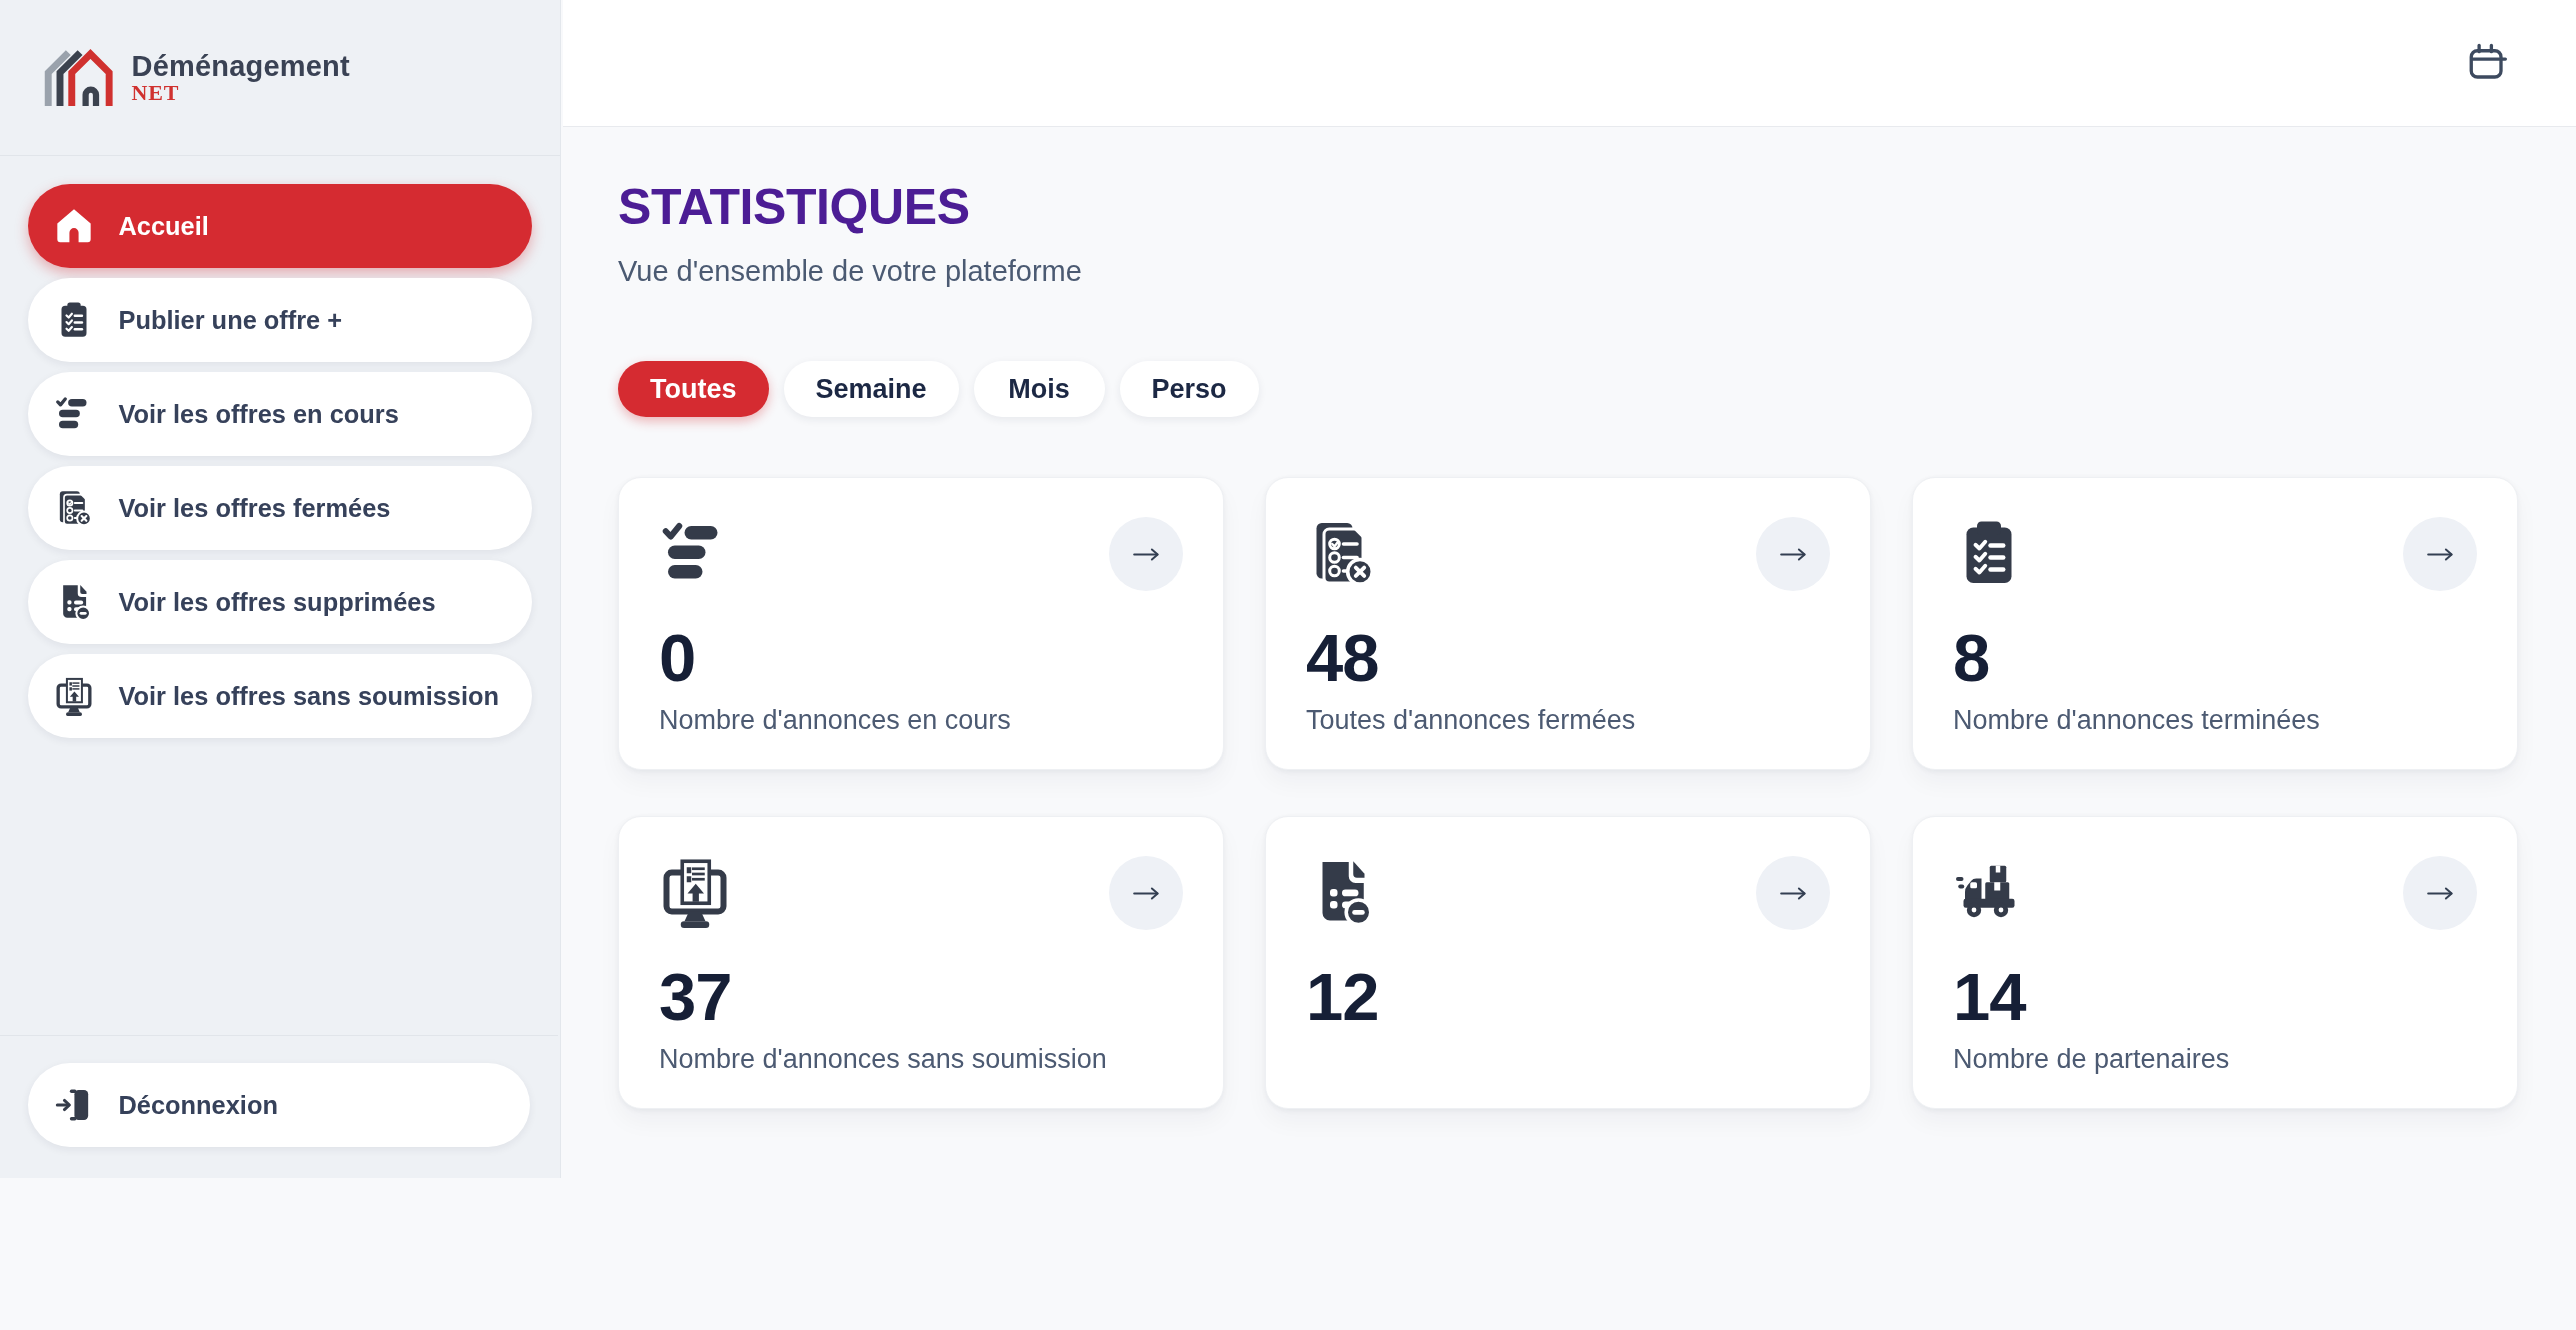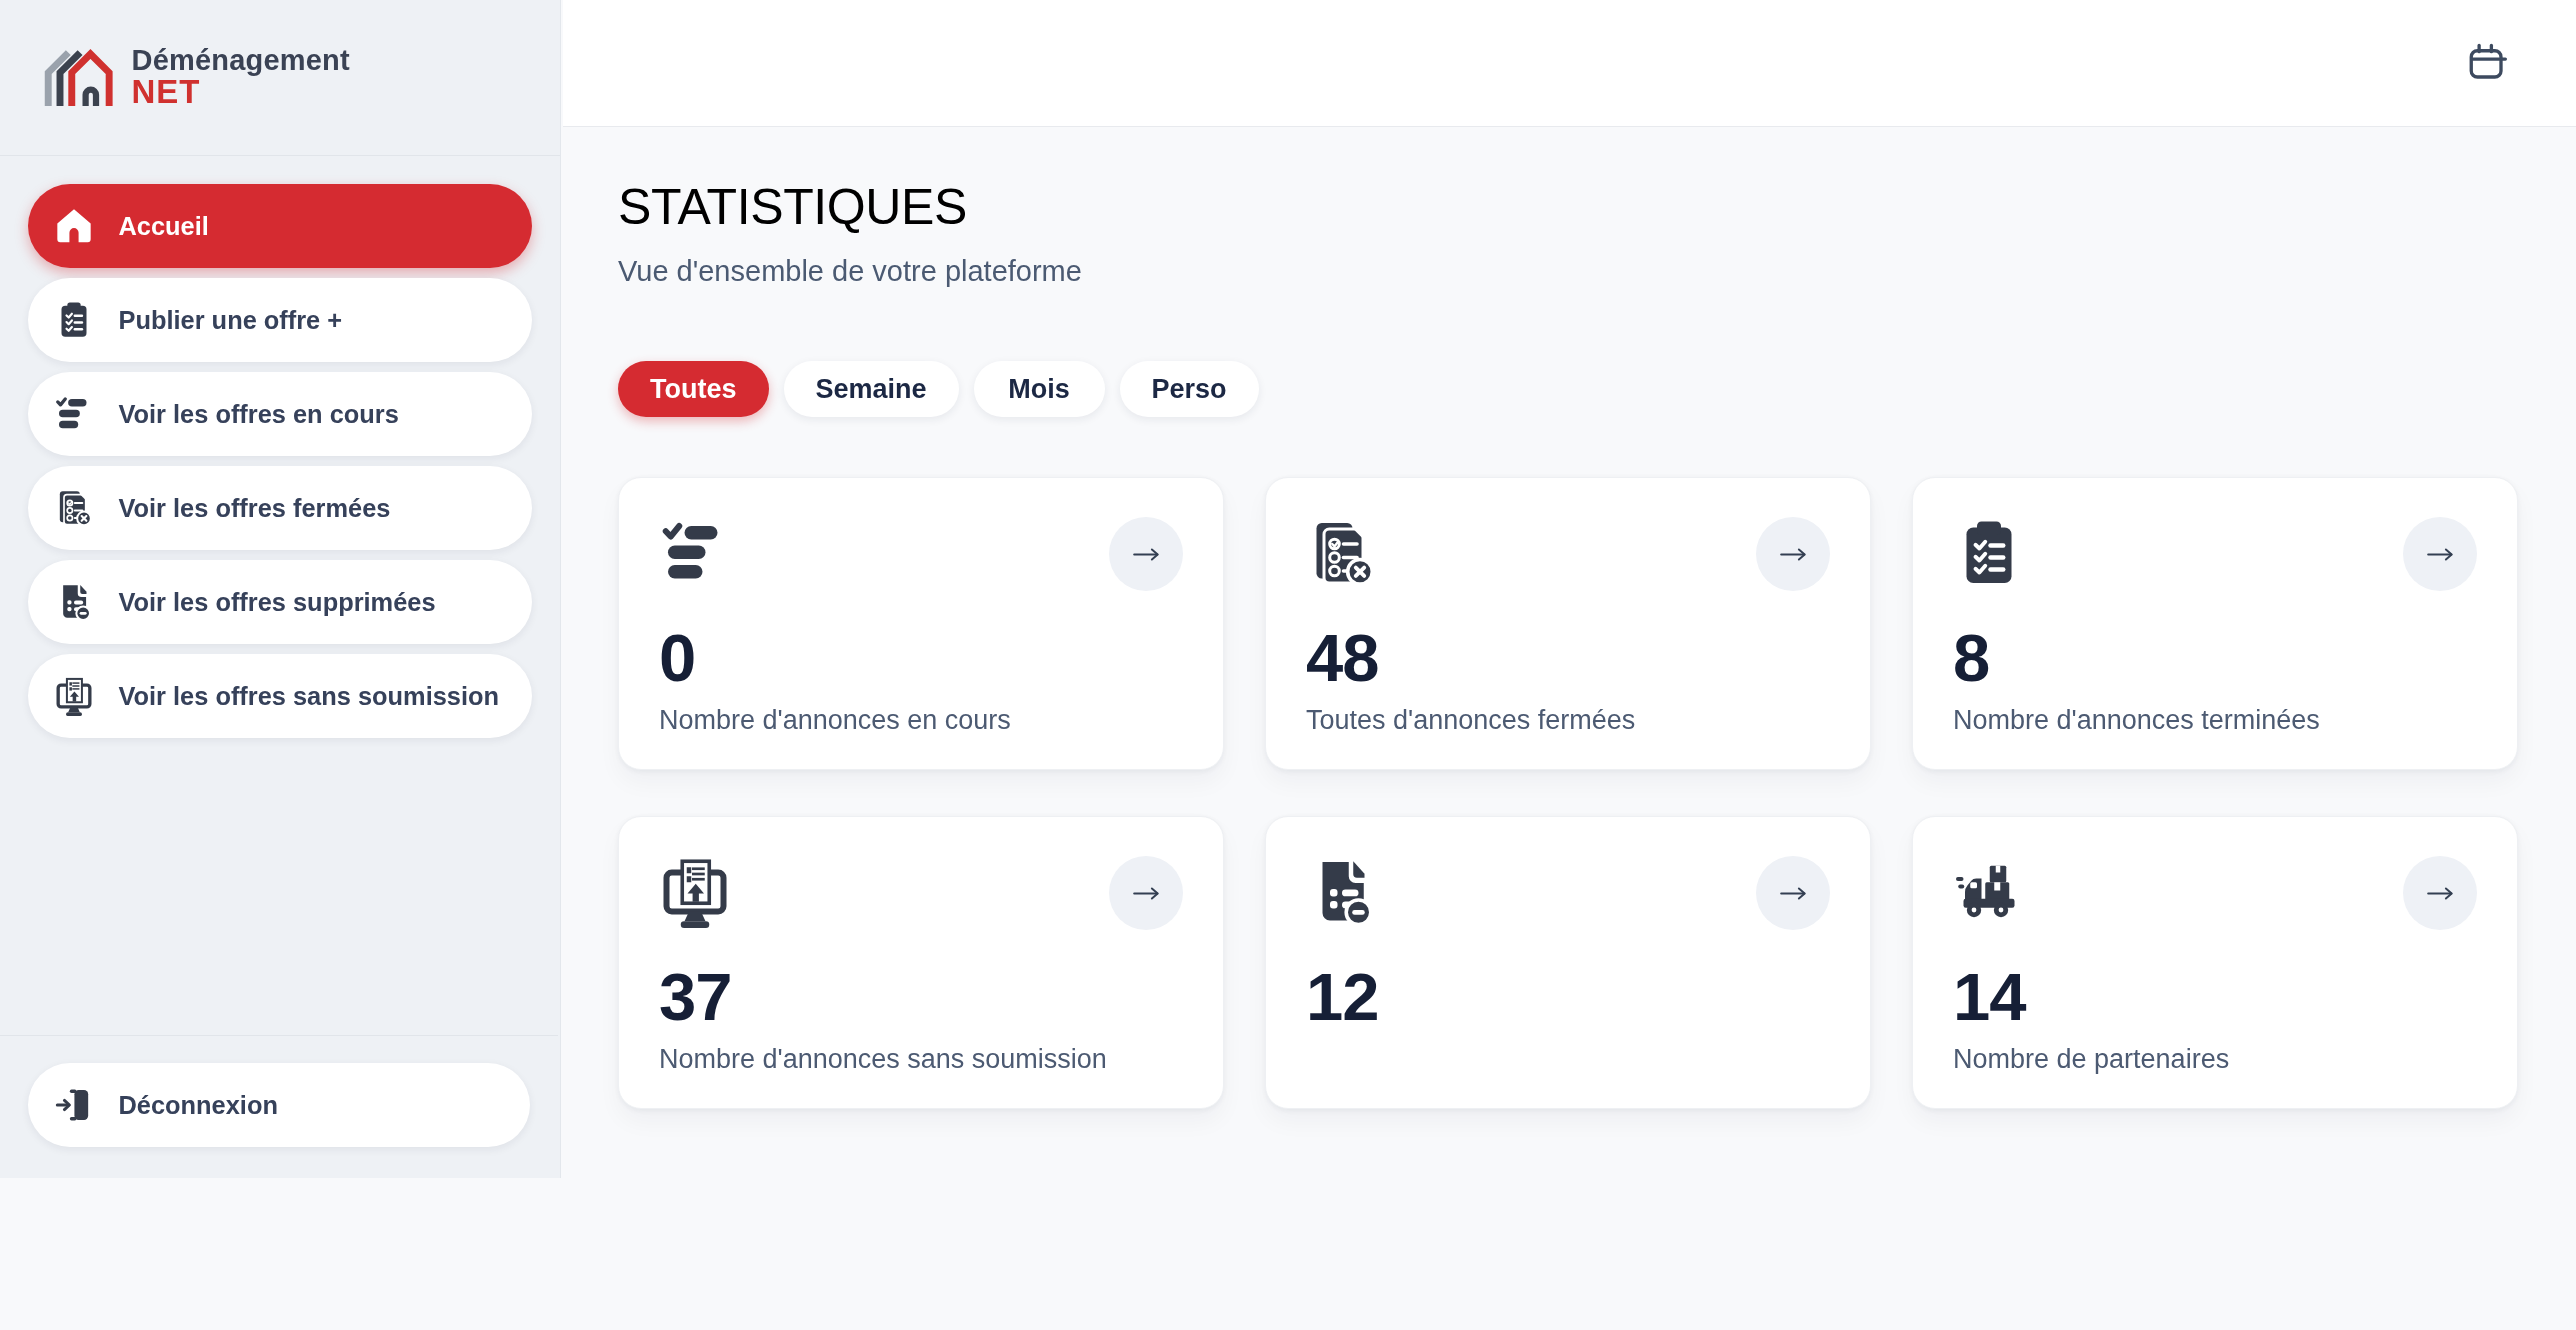--- a/index.html
+++ b/index.html
@@ -17,21 +17,21 @@
   .sidebar {
     position:absolute; left:0; top:0; width:561px; height:1178px;
     background:#eef1f5; border-right:1.8px solid #e3e7ec;
   }
   .logo-block {
     height:156px; border-bottom:1.8px solid #e1e5ea;
     display:flex; align-items:center; padding-left:42px; gap:17.5px;
   }
   .logo-text { display:flex; flex-direction:column; line-height:1.05; }
   .logo-line1 { font-size:29px; font-weight:700; color:#3a4254; letter-spacing:0.2px; }
-  .logo-line2 { font-size:33px; font-weight:800; color:#d0312f; letter-spacing:0.9px; }
+  .logo-line2 { font-size:22px; font-weight:800; color:#d0312f; letter-spacing:0.9px;font-family:Liberation Serif, serif; }
 
   .nav { padding:28px 28px 0; display:flex; flex-direction:column; gap:10px; }
   .nav-item {
     height:84px; border-radius:42px; background:#ffffff;
     display:flex; align-items:center; padding-left:26px; gap:24.5px;
     font-size:25.4px; font-weight:600; color:#36415a;
     box-shadow:0 2.6px 8.8px rgba(25,35,60,.07);
     cursor:pointer;
   }
   .nav-item .nicon { width:40px; height:40px; color:#353c4a; flex:0 0 40px; }
@@ -47,22 +47,22 @@
   .topbar {
     position:absolute; left:563px; top:0; right:0; height:127px;
     background:#ffffff; border-bottom:1.8px solid #e8eaee;
     display:flex; align-items:center; justify-content:flex-end; padding-right:68px;
   }
   .cal-btn { width:42px; height:42px; color:#3d4a5f; cursor:pointer; }
 
   
   .content { position:absolute; left:563px; top:129px; right:0; bottom:0; padding:0 55px; }
   .page-title {
-    margin-top:49px; font-size:50px; line-height:58px; font-weight:400;
-    color:#000000; letter-spacing:-0.4px;
+    margin-top:49px; font-size:50px; line-height:58px; font-weight:700;
+    color:#4c1d95; letter-spacing:-0.4px;
   }
   .page-subtitle { margin-top:16px; font-size:29px; line-height:39px; color:#4b5a72; }
 
   .filters { margin-top:70px; display:flex; gap:15px; }
   .filter-pill {
     height:56px; border-radius:28px; padding:12px 32px; min-width:131px;
     display:inline-flex; align-items:center; justify-content:center;
     background:#ffffff; color:#1c2844; font-size:27px; font-weight:700;
     box-shadow:0 2.6px 8px rgba(25,35,60,.08); cursor:pointer;
   }

